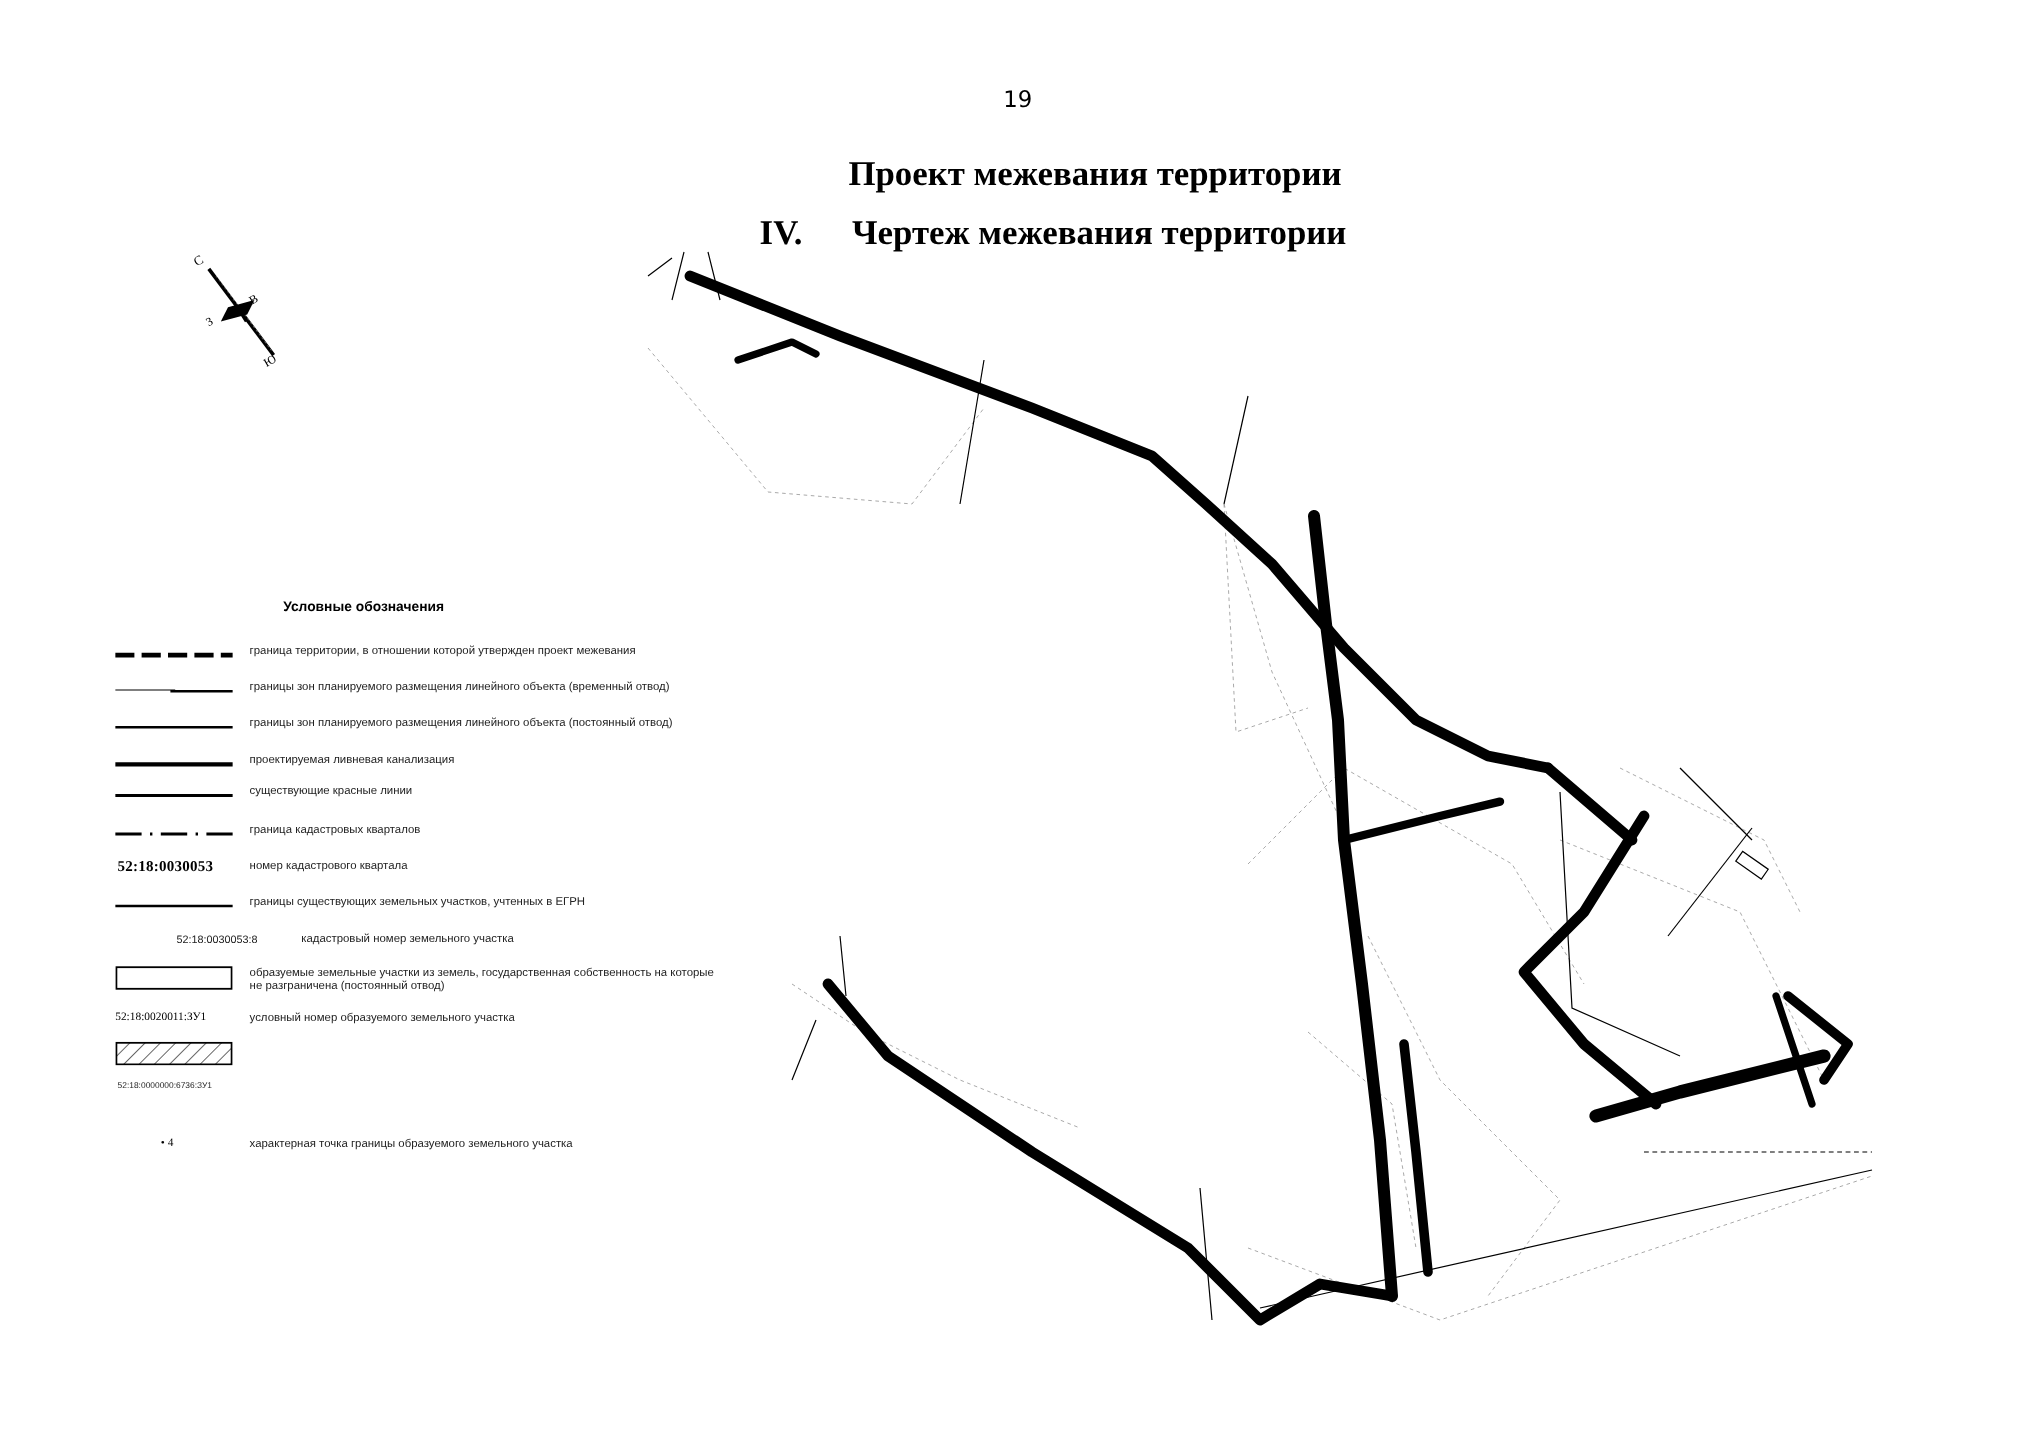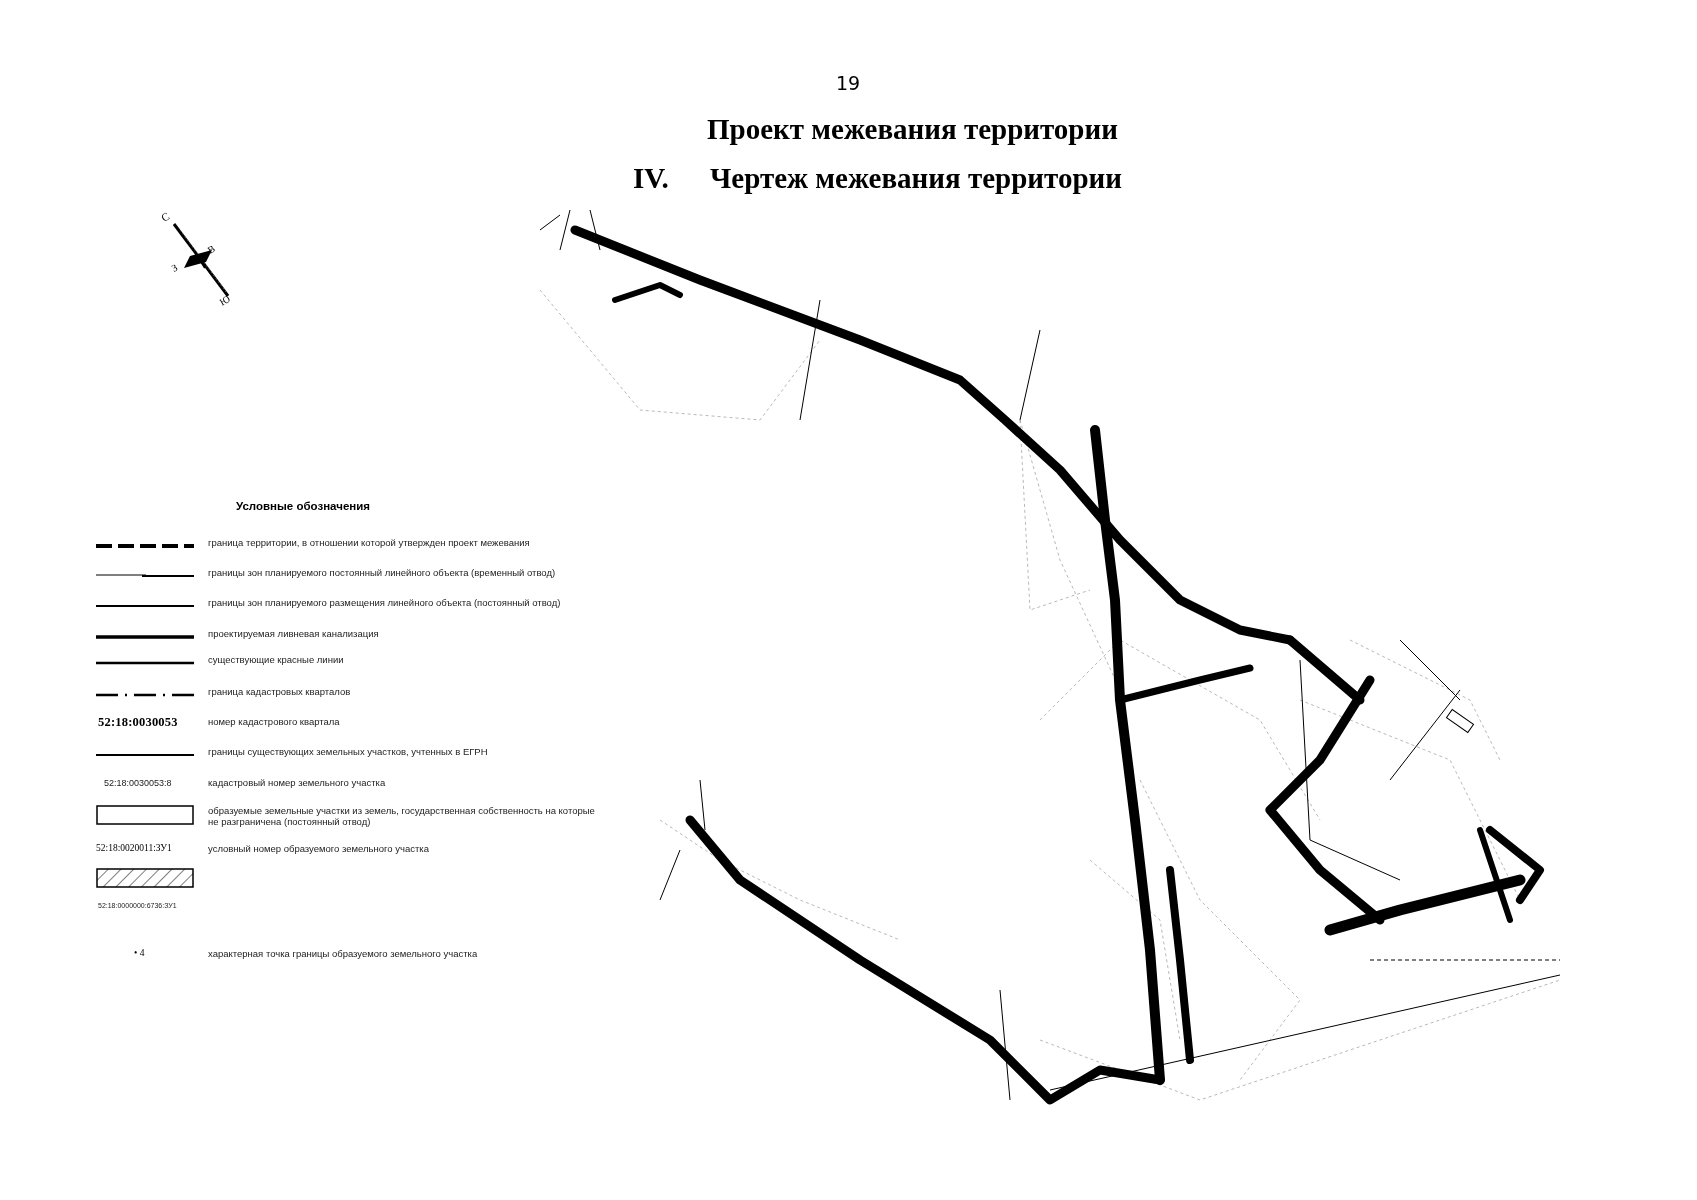--- a/index.html
+++ b/index.html
@@ -1,18 +1,18 @@
 <!DOCTYPE html>
 <html><head>
 <meta charset="utf-8">
 <style>
   html, body { margin:0; padding:0; background:#fff; }
   body { width:1697px; height:1200px; position:relative; overflow:hidden; color:#000; font-family:"Liberation Sans", sans-serif; }
   .page-number { position:absolute; left:836px; top:72px; font-size:19px; font-family:"DejaVu Sans", sans-serif; }
-  .title { position:absolute; font-family:"Liberation Serif", serif; font-weight:bold; font-size:29px; }
+  .title { position:absolute; font-family:"Liberation Serif", serif; font-weight:bold; font-size:29px;margin-top:16px; }
   .title-1 { left:707px; top:113px; }
   .title-2 { left:633px; top:162px; }
   .title-2 .num { display:inline-block; width:77px; }
   .compass { position:absolute; left:150px; top:210px; width:110px; height:120px; }
   .legend-title { position:absolute; left:236px; top:500px; font-size:11.5px; font-weight:bold; }
   .legend-row { position:absolute; left:96px; width:520px; height:22px; }
   .sym { position:absolute; left:0; width:98px; top:6px; }
   .desc { position:absolute; left:112px; top:0; font-size:9.5px; line-height:11px; color:#222; width:400px; }
   .sym-text-big { position:absolute; left:2px; top:-1px; font-family:"Liberation Serif", serif; font-weight:bold; font-size:12.5px; letter-spacing:0.2px;text-align:center; }
   .sym-text-small { position:absolute; left:8px; top:1px; font-size:9px; color:#222; }
@@ -44,21 +44,21 @@
   <svg class="sym" height="6">
       <line x1="0" y1="3" x2="98" y2="3" stroke="#000" stroke-width="4" stroke-dasharray="16,6"></line>
     </svg>
   <div class="desc">граница  территории, в отношении которой утвержден проект межевания</div>
 </div>
 <div class="legend-row" style="top:567px;">
   <svg class="sym" height="6">
       <line x1="0" y1="2" x2="50" y2="2" stroke="#000" stroke-width="1"></line>
       <line x1="46" y1="3" x2="98" y2="3" stroke="#000" stroke-width="2"></line>
     </svg>
-  <div class="desc">границы зон планируемого постоянный линейного объекта (временный отвод)</div>
+  <div class="desc">границы зон планируемого размещения линейного объекта (временный отвод)</div>
 </div>
 <div class="legend-row" style="top:597px;">
   <svg class="sym" height="6">
       <line x1="0" y1="3" x2="98" y2="3" stroke="#000" stroke-width="2"></line>
     </svg>
   <div class="desc">границы зон планируемого размещения линейного объекта (постоянный отвод)</div>
 </div>
 <div class="legend-row" style="top:628px;">
   <svg class="sym" height="6">
       <line x1="0" y1="3" x2="98" y2="3" stroke="#000" stroke-width="3.5"></line>
@@ -80,21 +80,21 @@
 <div class="legend-row" style="top:716px;">
   <span class="sym-text-big">52:18:0030053</span>
   <div class="desc">номер кадастрового квартала</div>
 </div>
 <div class="legend-row" style="top:746px;">
   <svg class="sym" height="6">
       <line x1="0" y1="3" x2="98" y2="3" stroke="#000" stroke-width="2"></line>
     </svg>
   <div class="desc">границы существующих земельных участков, учтенных в ЕГРН</div>
 </div>
-<div class="legend-row" style="top:777px;">
+<div class="legend-row" style="top:777px;margin-left:43px;">
   <span class="sym-text-small">52:18:0030053:8</span>
   <div class="desc">кадастровый номер земельного участка</div>
 </div>
 <div class="legend-row" style="top:805px;height:26px;">
   <svg class="sym" style="top:0;" width="98" height="20">
       <rect x="1" y="1" width="96" height="18" fill="none" stroke="#000" stroke-width="1.5"></rect>
     </svg>
   <div class="desc">образуемые земельные участки из земель, государственная собственность на которые не разграничена (постоянный отвод)</div>
 </div>
 <div class="legend-row" style="top:843px;">

